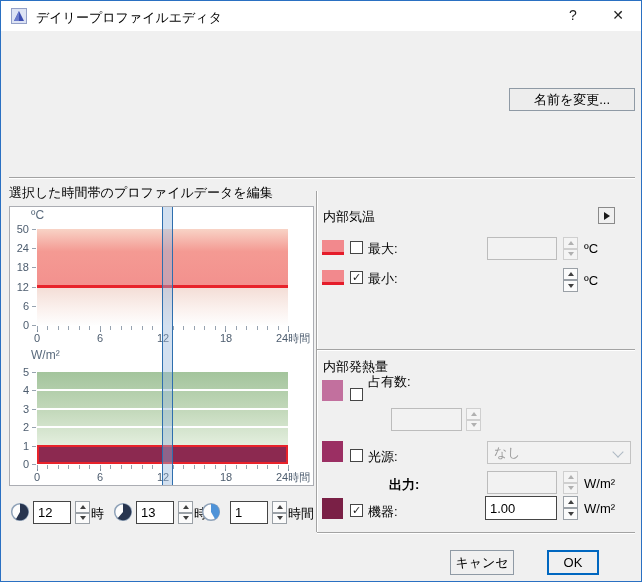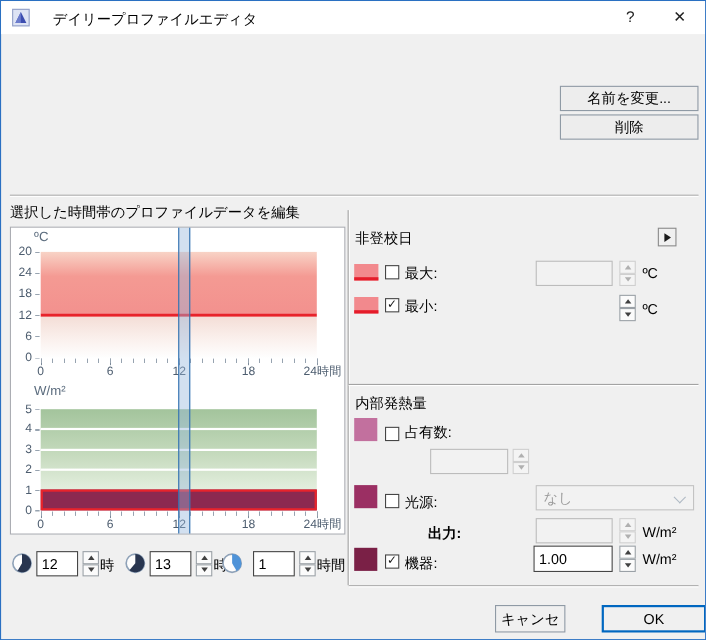--- a/index.html
+++ b/index.html
@@ -1,21 +1,21 @@
 <!DOCTYPE html>
 <html><head>
 <meta charset="utf-8">
 <style>
   html,body{margin:0;padding:0;background:#ffffff;}
   body{font-family:"Liberation Sans","DejaVu Sans",sans-serif;}
   .window{position:relative;width:642px;height:582px;background:#f0f0f0;border:1px solid #2a70c2;box-sizing:border-box;font-size:13px;color:#000;overflow:hidden;}
   .abs{position:absolute;box-sizing:border-box;}
   
   .titlebar{left:0;top:0;width:640px;height:30px;background:#ffffff;}
-  .apptitle{left:47px;top:8px;white-space:nowrap;}
+  .apptitle{left:35px;top:8px;white-space:nowrap;}
   .cap-btn{width:34px;height:26px;top:1px;text-align:center;line-height:26px;font-size:14px;color:#222;cursor:default;}
   .appicon{left:10px;top:7px;width:16px;height:16px;background:#dde3f4;border:1px solid #93a0c8;}
   
   .listbox{left:8px;top:42px;width:476px;height:124px;background:#fff;border:1px solid #7a7a7a;}
   .listitem{height:19px;line-height:19px;padding-left:4px;}
   .listitem.sel{background:#3399ff;}
   .lb-scroll{position:absolute;right:1px;top:1px;width:16px;height:120px;color:#bfc4c9;font-size:10px;text-align:center;}
   .sidebtn{left:508px;width:126px;height:23px;background:#ededed;border:1px solid #8f9aa5;text-align:center;line-height:21px;}
   
   .sep{height:0;border-top:1px solid #a3a3a3;border-bottom:1px solid #ffffff;}
@@ -71,38 +71,37 @@
       <svg width="14" height="14" viewBox="0 0 14 14" style="margin:0 0 0 0">
           <polygon points="2,12 7,2 12,12" fill="#3c4db0"></polygon>
           <polygon points="2,12 7,2 7,12" fill="#6b7ccc"></polygon>
         </svg>
     </div>
     <div class="abs apptitle">デイリープロファイルエディタ</div>
     <div class="abs cap-btn" style="left:555px;"><span>?</span></div>
     <div class="abs cap-btn" style="left:600px;"><span>✕</span></div>
   </div>
 
-  <div class="abs sidebtn" style="top:77px;">名前を変更...</div>
-  <div class="abs sidebtn" style="top:103px;">削除</div>
+  <div class="abs sidebtn" style="top:87px;">名前を変更...</div>
 
   <div class="abs sep" style="left:8px;top:176px;width:626px;"></div>
   <div class="abs vsep" style="left:315px;top:190px;height:341px;"></div>
   <div class="abs sep" style="left:316px;top:348px;width:318px;"></div>
   <div class="abs sep" style="left:316px;top:531px;width:318px;"></div>
 
   <div class="abs" style="left:8px;top:183px;">選択した時間帯のプロファイルデータを編集</div>
 
   <div class="abs chartpanel"></div>
 
   <div class="abs axis-label" style="left:30px;top:207px;">ºC</div>
   <div class="abs temp-fill-high" style="left:36px;top:228px;width:251px;height:56px;"></div>
   <div class="abs redline" style="left:36px;top:284px;width:251px;height:3px;"></div>
   <div class="abs temp-fill-low" style="left:36px;top:287px;width:251px;height:37px;"></div>
   <div class="abs ytickcol1" style="left:31px;top:228px;height:97px;"></div>
-  <div class="abs ytick" style="left:6px;top:221px;">20</div>
+  <div class="abs ytick" style="left:6px;top:221px;">50</div>
   <div class="abs ytick" style="left:6px;top:240px;">24</div>
   <div class="abs ytick" style="left:6px;top:259px;">18</div>
   <div class="abs ytick" style="left:6px;top:279px;">12</div>
   <div class="abs ytick" style="left:6px;top:298px;">6</div>
   <div class="abs ytick" style="left:6px;top:317px;">0</div>
   <div class="abs tickrow-major" style="left:36px;top:325px;width:252px;"></div>
   <div class="abs tickrow-minor" style="left:36px;top:325px;width:252px;"></div>
   <div class="abs xtick" style="left:25px;top:331px;">0</div>
   <div class="abs xtick" style="left:88px;top:331px;">6</div>
   <div class="abs xtick" style="left:151px;top:331px;">12</div>
@@ -177,21 +176,21 @@
   <div class="abs spin" style="left:271px;top:500px;height:23px;">
     <div class="sbtn">
         <span class="tri up"></span>
       </div>
     <div class="sbtn">
         <span class="tri down"></span>
       </div>
   </div>
   <div class="abs timelbl" style="left:287px;top:504px;">時間</div>
 
-  <div class="abs" style="left:322px;top:207px;">非登校日</div>
+  <div class="abs" style="left:322px;top:207px;">内部気温</div>
   <div class="abs arrowbtn" style="left:597px;top:206px;">
       <span class="play"></span>
     </div>
 
   <div class="abs swatch temp" style="left:321px;top:239px;"></div>
   <div class="abs cb" style="left:349px;top:240px;">
       <span class="mark"></span>
     </div>
   <div class="abs lbl" style="left:367px;top:239px;">最大:</div>
   <input class="abs edit disabled" style="left: 486px; top: 236px; width: 70px; height: 23px;" disabled="" value="">
@@ -219,21 +218,21 @@
       </div>
   </div>
   <div class="abs lbl" style="left:583px;top:272px;">ºC</div>
 
   <div class="abs" style="left:322px;top:357px;">内部発熱量</div>
 
   <div class="abs sq" style="left:321px;top:379px;background:#c2709e;"></div>
   <div class="abs cb" style="left:349px;top:387px;">
       <span class="mark"></span>
     </div>
-  <div class="abs lbl" style="left:367px;top:372px;margin-top:11px;">占有数:</div>
+  <div class="abs lbl" style="left:367px;top:372px;">占有数:</div>
   <input class="abs edit disabled" style="left: 390px; top: 407px; width: 71px; height: 23px;" disabled="" value="">
   <div class="abs spin disabled" style="left:465px;top:407px;height:23px;">
     <div class="sbtn">
         <span class="tri up"></span>
       </div>
     <div class="sbtn">
         <span class="tri down"></span>
       </div>
   </div>
 
@@ -269,15 +268,15 @@
     <div class="sbtn">
         <span class="tri up"></span>
       </div>
     <div class="sbtn">
         <span class="tri down"></span>
       </div>
   </div>
   <div class="abs lbl" style="left:583px;top:500px;">W/m²</div>
 
   <div class="abs footbtn" style="left:449px;top:549px;width:64px;">キャンセル</div>
-  <div class="abs footbtn ok" style="left:546px;top:549px;width:95px;">OK</div>
+  <div class="abs footbtn ok" style="left:546px;top:549px;width:52px;">OK</div>
 
 </div>
 
 </body></html>

